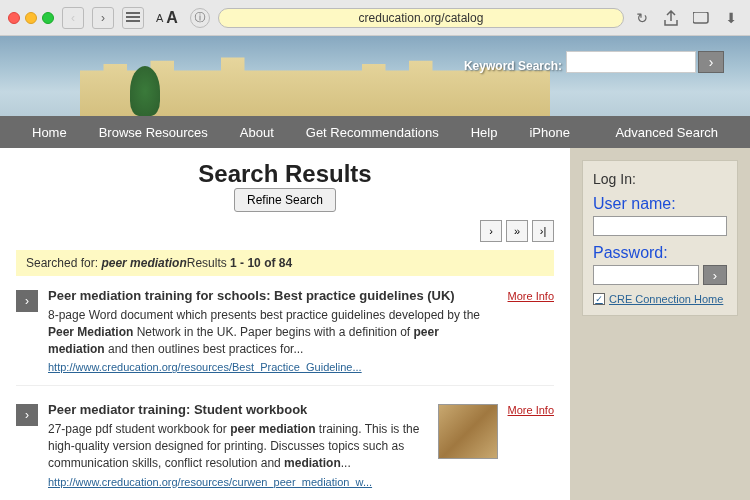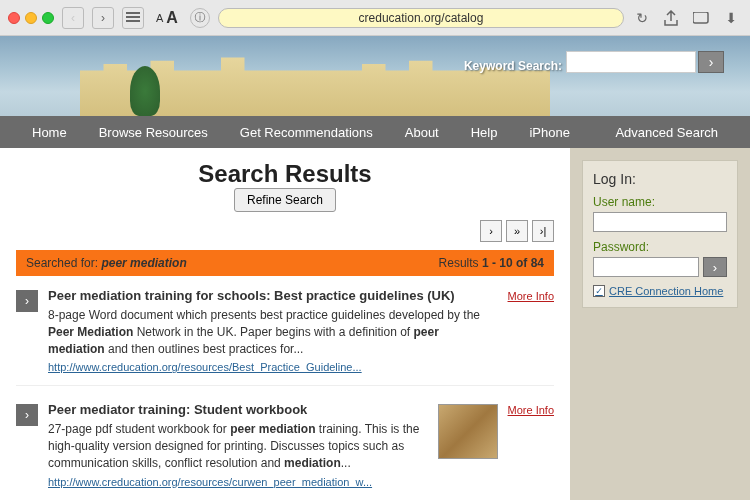--- a/index.html
+++ b/index.html
@@ -176,27 +176,26 @@
     .page-btn {
       width: 22px; height: 22px;
       border: 1px solid #999;
       background: #f5f5f5;
       cursor: pointer;
       font-size: 11px;
       display: flex; align-items: center; justify-content: center;
     }
 
     .search-info {
-      background: #f97316;
+      background: #fef9c3;
       padding: 6px 10px;
       font-size: 12px;
       color: #333;
       margin-bottom: 12px;
       display: flex;
-      justify-content: space-between;
     }
     .search-info .query { font-style: italic; font-weight: bold; }
     .search-info .range { font-weight: bold; }
 
     .result-item {
       margin-bottom: 16px;
       padding-bottom: 12px;
       border-bottom: 1px solid #eee;
     }
     .result-row {
@@ -259,22 +258,22 @@
       border: 1px solid #c8c4b4;
       padding: 10px;
     }
     .login-title {
       font-size: 14px;
       font-weight: normal;
       margin-bottom: 8px;
       color: #333;
     }
     .login-label {
-      font-size: 12px;
-      color: #4d7c0f;
+      font-size: 16px;
+      color: #1d4ed8;
       margin-bottom: 3px;
     }
     .login-input {
       width: 100%;
       height: 20px;
       border: 1px solid #999;
       background: white;
       margin-bottom: 8px;
       padding: 2px 4px;
       font-size: 12px;
@@ -358,22 +357,22 @@
       <div class="keyword-input-row">
         <input class="keyword-input" type="text" style="">
         <button class="keyword-go">›</button>
       </div>
     </div>
   </div>
 
   <nav class="nav">
     <a class="nav-item">Home</a>
     <a class="nav-item">Browse Resources</a>
+    <a class="nav-item">About</a>
     <a class="nav-item">Get Recommendations</a>
-    <a class="nav-item">About</a>
     <a class="nav-item">Help</a>
     <a class="nav-item">iPhone</a>
     <div class="nav-spacer"></div>
     <span class="nav-advsearch">Advanced Search</span>
   </nav>
 
   <div class="main-layout">
 
     <div class="content">
 

